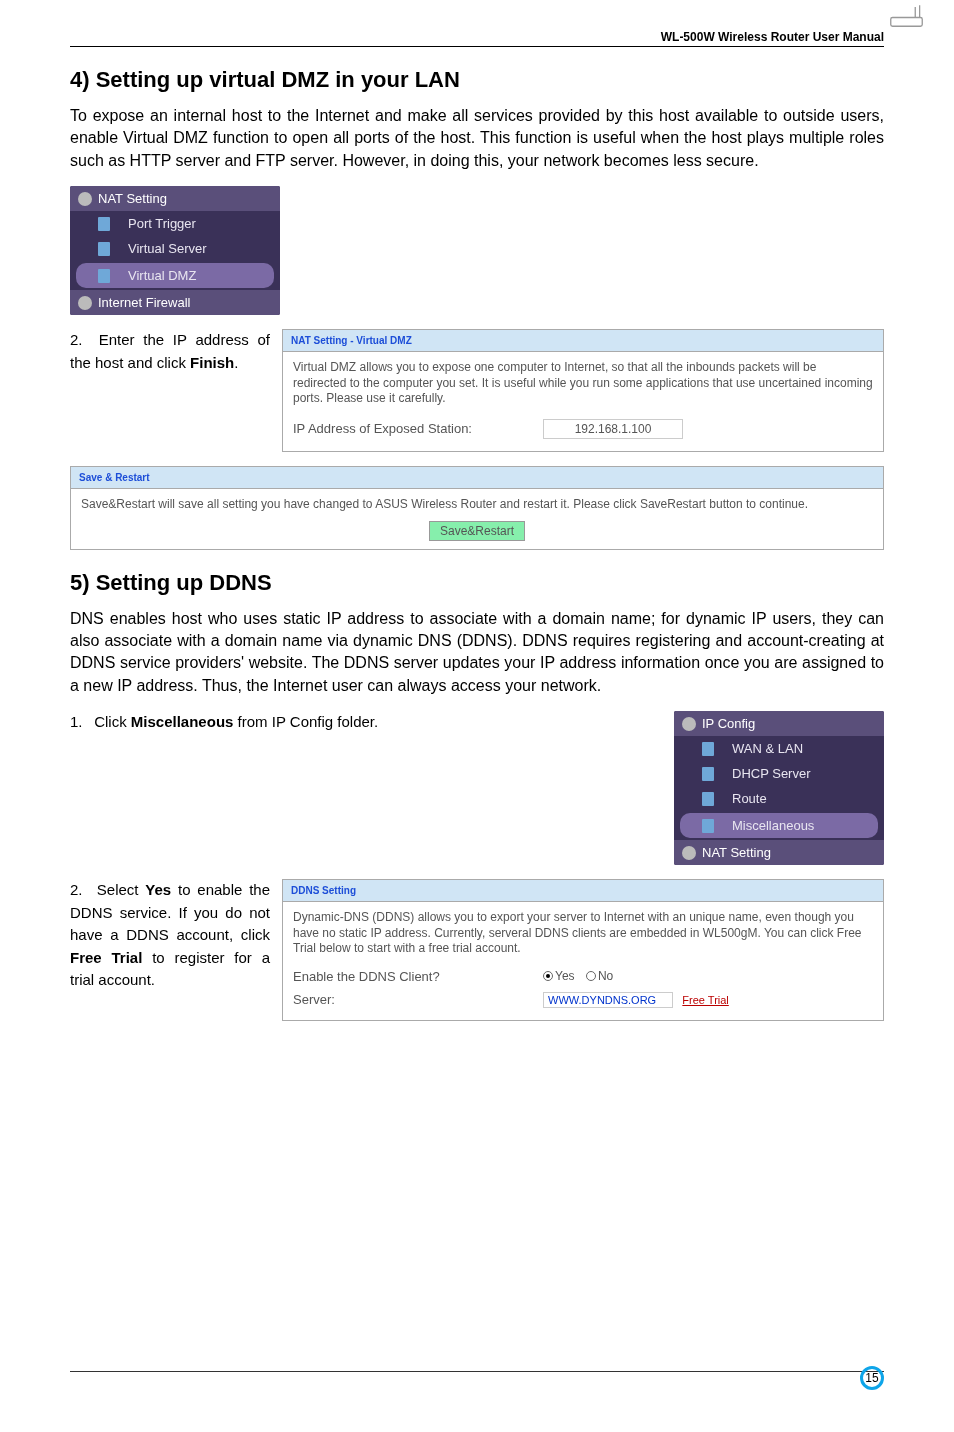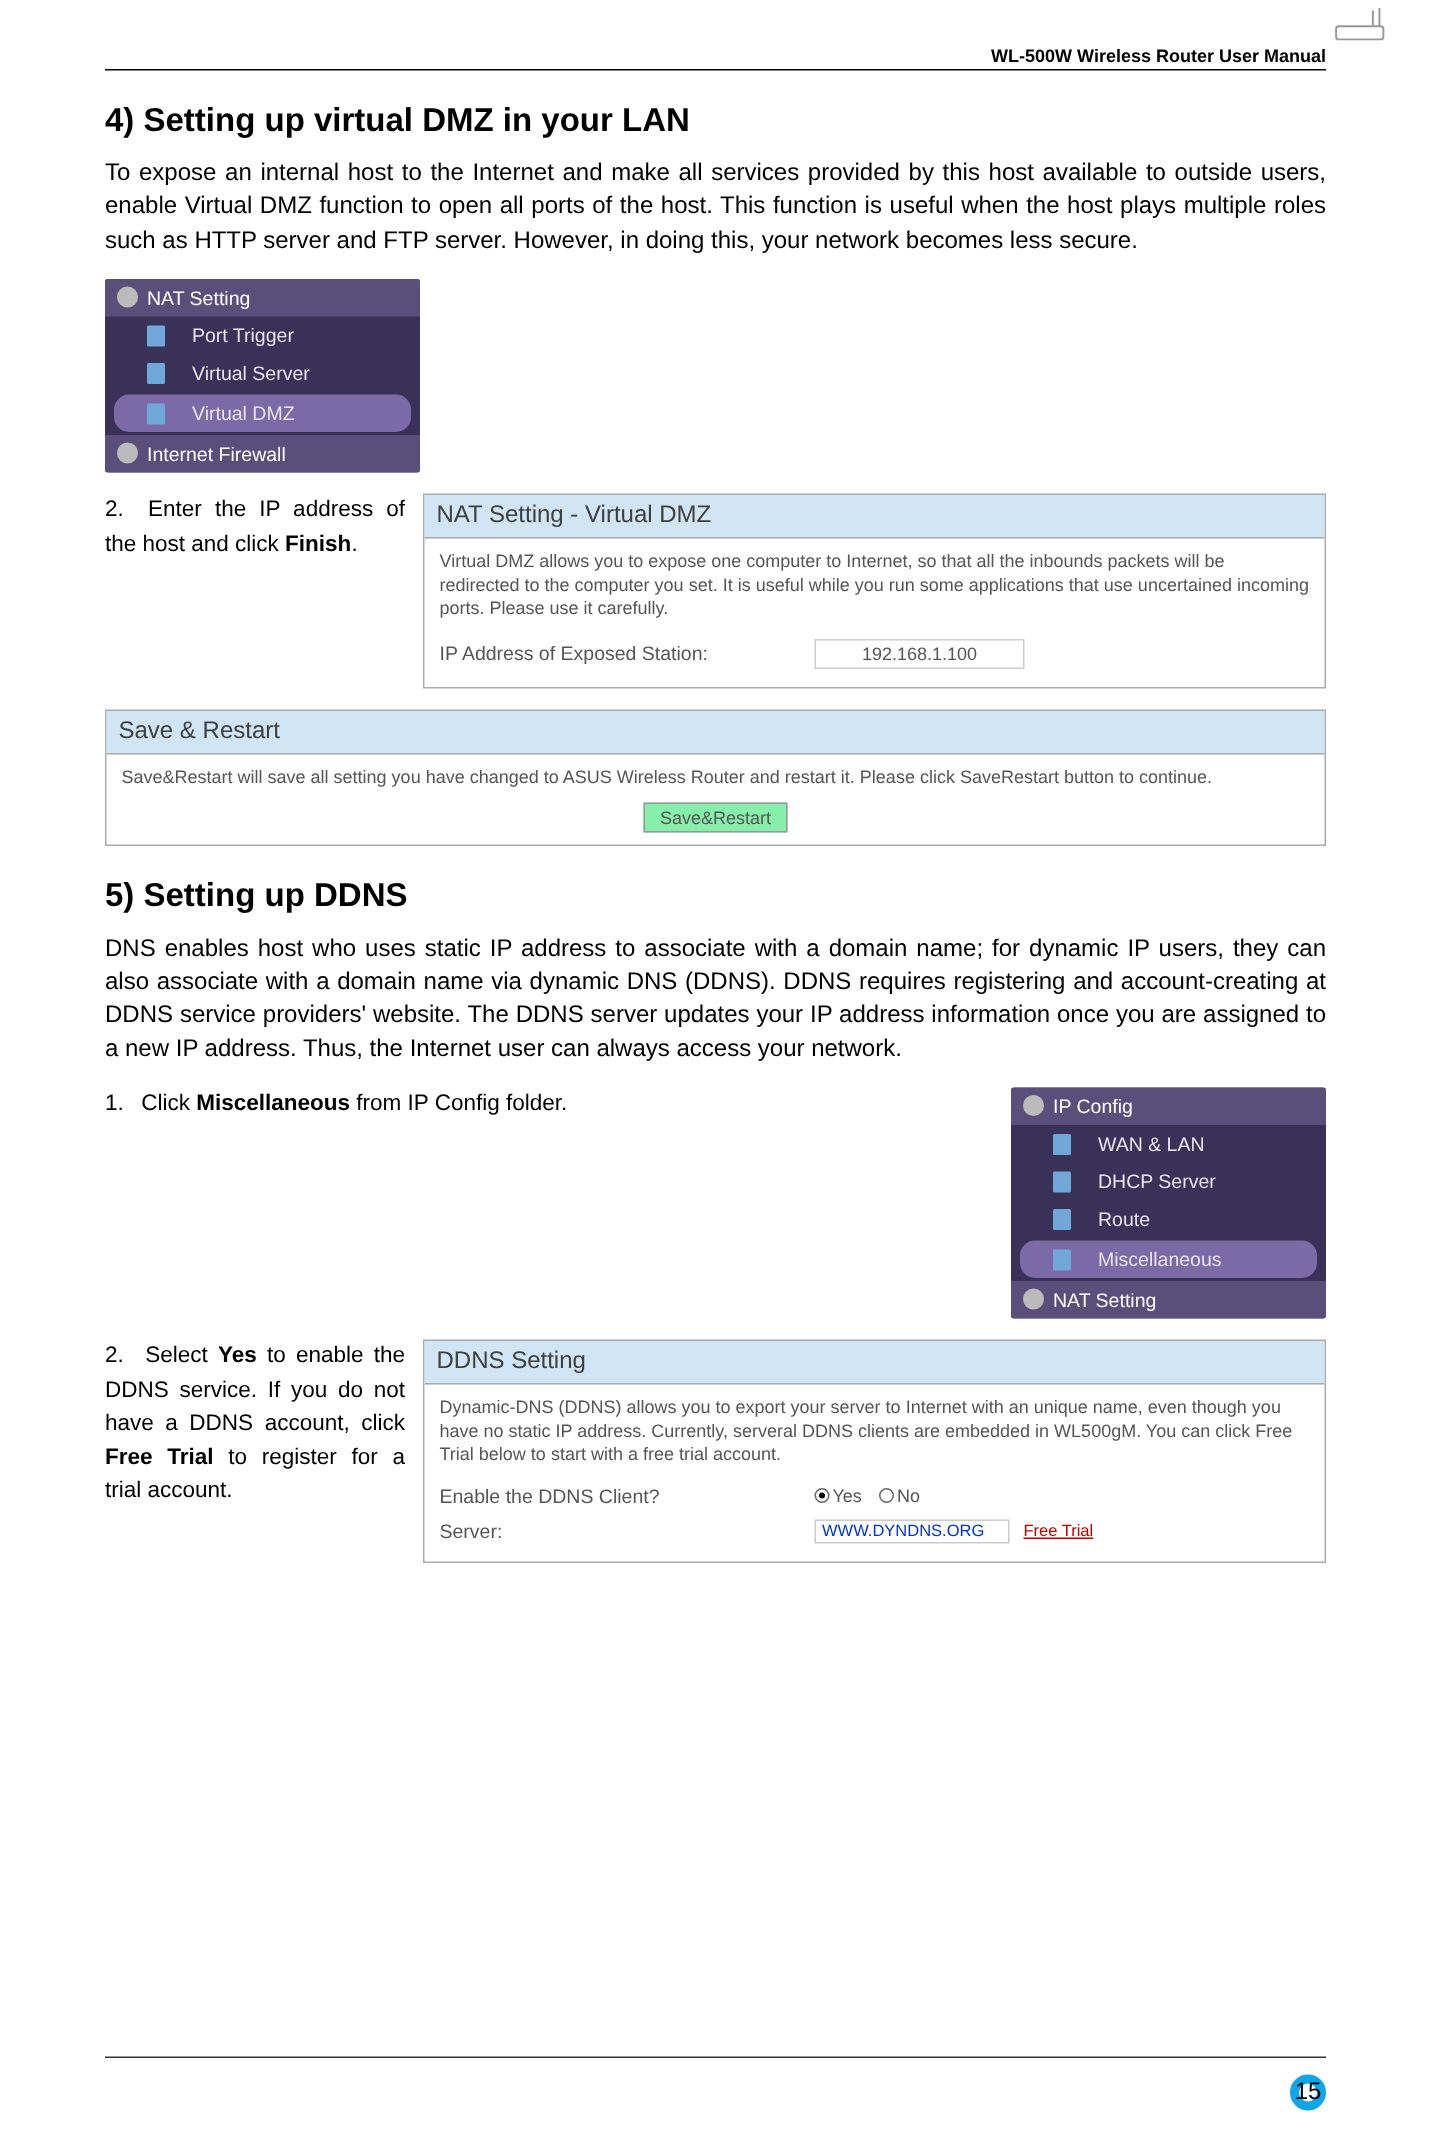--- a/index.html
+++ b/index.html
@@ -9,41 +9,41 @@
 .header-text{text-align:right;font-size:12px;font-weight:bold}
 .router-icon{position:absolute;right:30px;top:5px;width:35px;height:25px}
 .router-icon svg{width:100%;height:100%}
 h2{font-size:22px;font-weight:bold;margin:20px 0 12px}
 p.body{font-size:16px;line-height:1.4;text-align:justify;margin-bottom:14px}
 .row{display:flex;gap:12px;margin-bottom:14px;align-items:flex-start}
 .row .txt{flex:0 0 200px;font-size:15px;line-height:1.5;text-align:justify}
 .row .txt .num{display:inline-block;width:20px}
 .row .img{flex:1}
 .nav-panel{background:#3a3158;color:#e8e5f0;border-radius:2px;overflow:hidden;font-family:Verdana,sans-serif;font-size:13px}
-.nav-hdr{background:#5a4f7a;padding:5px 8px;display:flex;align-items:flex-start;gap:6px;color:#fff}
+.nav-hdr{background:#5a4f7a;padding:5px 8px;display:flex;align-items:center;gap:6px;color:#fff}
 .nav-item{padding:5px 8px 5px 28px;display:flex;align-items:center;gap:18px}
 .nav-item.sel{background:#7b6aa5;border-radius:10px;margin:2px 6px;padding-left:22px}
 .gear{width:14px;height:14px;background:#bbb;border-radius:50%;display:inline-block}
 .doc{width:12px;height:14px;background:#6fa8d8;display:inline-block;border-radius:1px}
 .box{border:1px solid #aaa;background:#fff;overflow:hidden}
-.box-hdr{background:#d0e5f5;color:#404040;font-weight:normal;padding:5px 8px;border-bottom:1px solid #aaa;font-size:16px}
+.box-hdr{background:#d0e5f5;color:#1d4ed8;font-weight:bold;padding:5px 8px;border-bottom:1px solid #aaa;font-size:10px}
 .box-body{padding:8px 10px;font-size:12px;color:#555}
 .box-desc{margin-bottom:8px;line-height:1.3}
 .field-row{display:flex;align-items:center;gap:10px;padding:4px 0}
 .field-lbl{flex:0 0 240px;font-size:13px;color:#555}
 .field-val{border:1px solid #ccc;background:#fff;padding:2px 4px;font-size:12px;min-width:140px;display:inline-block;text-align:center}
 .btn{border:1px solid #999;background:#86efac;padding:2px 10px;font-size:12px;display:inline-block}
 .center{text-align:center;margin-top:8px}
 .radio{display:inline-flex;align-items:center;gap:2px;margin-right:8px;font-size:12px}
 .rdot{width:10px;height:10px;border:1px solid #666;border-radius:50%;display:inline-block;position:relative}
 .rdot.on:after{content:'';position:absolute;inset:2px;background:#000;border-radius:50%}
 .select-look{border:1px solid #ccc;background:#fff;padding:1px 4px;font-size:11px;color:#0033cc;display:inline-block;min-width:130px}
 .link{color:#b00;font-size:11px;text-decoration:underline;margin-left:6px}
 b{font-weight:bold}
-.pgnum{position:absolute;bottom:25px;right:70px;width:24px;height:24px;border:6px solid #0ea5e9;border-radius:50%;display:flex;align-items:center;justify-content:center;font-size:16px}
+.pgnum{position:absolute;bottom:42px;right:70px;width:24px;height:24px;border:3px solid #0ea5e9;border-radius:50%;display:flex;align-items:center;justify-content:center;font-size:12px}
 .bottomline{position:absolute;bottom:60px;left:70px;right:70px;border-bottom:1px solid #333}
 </style>
 </head>
 <body>
 
 <div class="page">
   <div class="router-icon">
     <svg viewBox="0 0 40 28">
         <line x1="30" y1="2" x2="30" y2="14" stroke="#999" stroke-width="1.5"></line>
         <line x1="35" y1="0" x2="35" y2="14" stroke="#999" stroke-width="1.5"></line>

